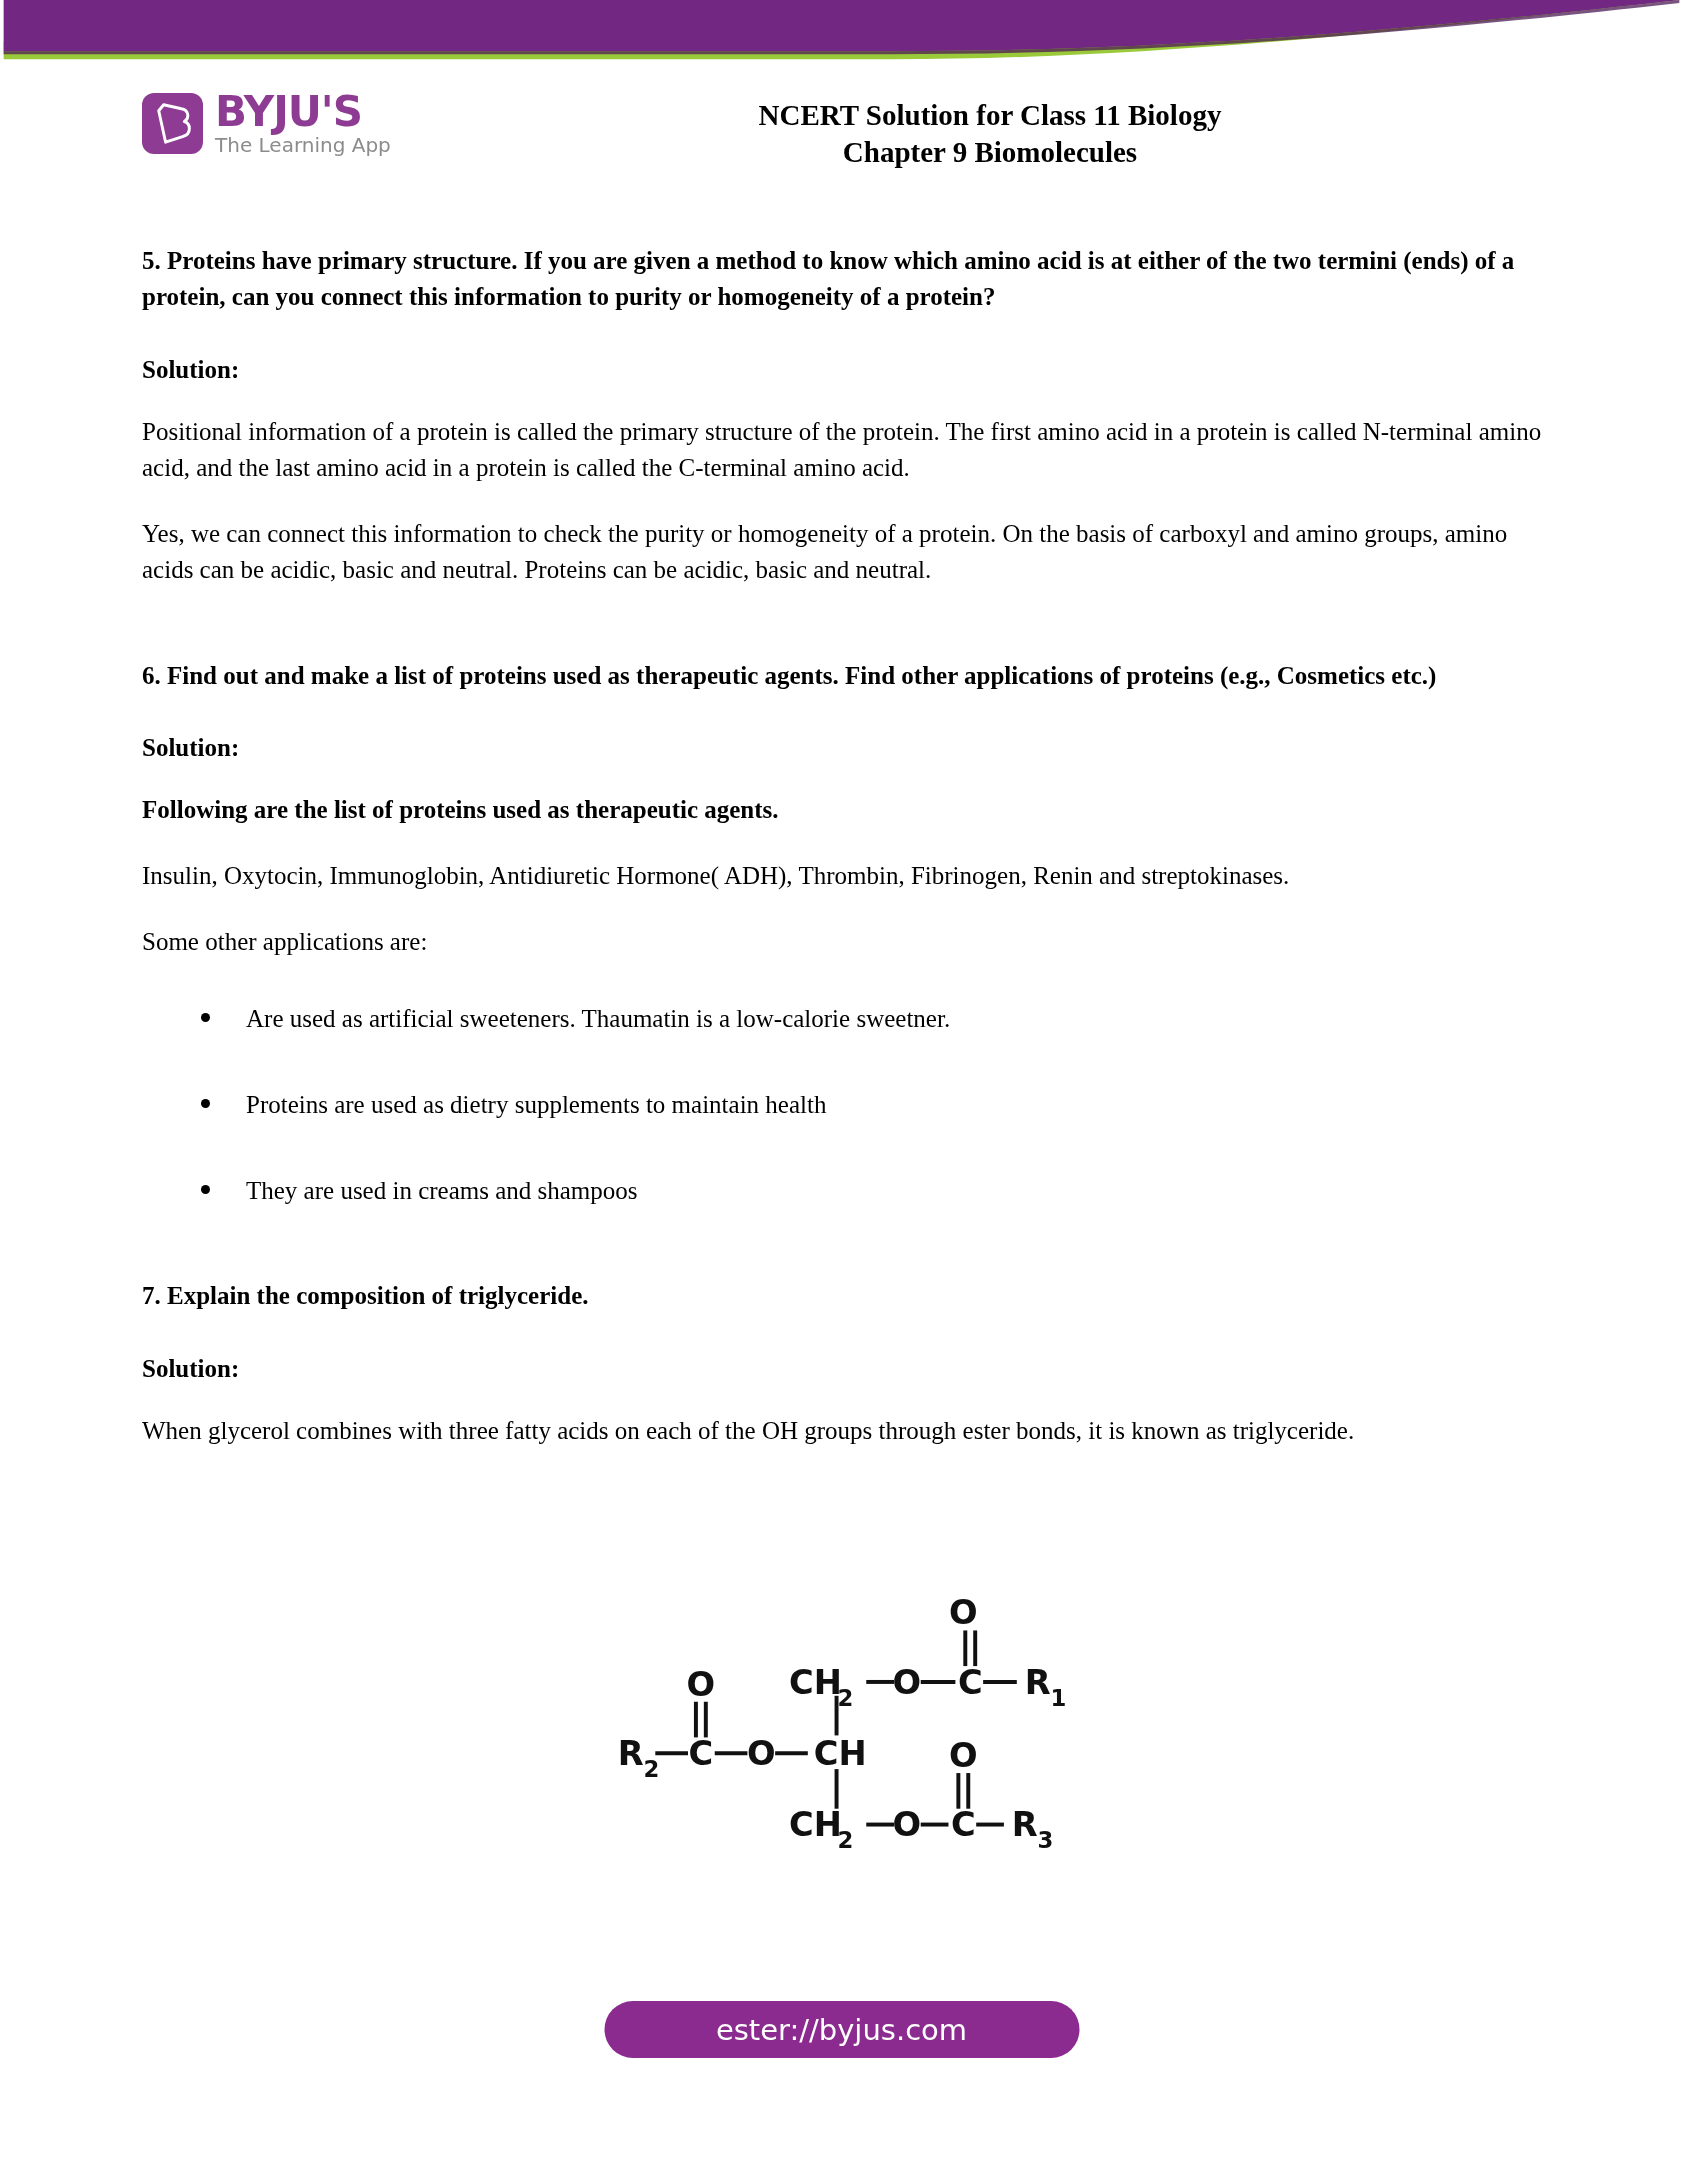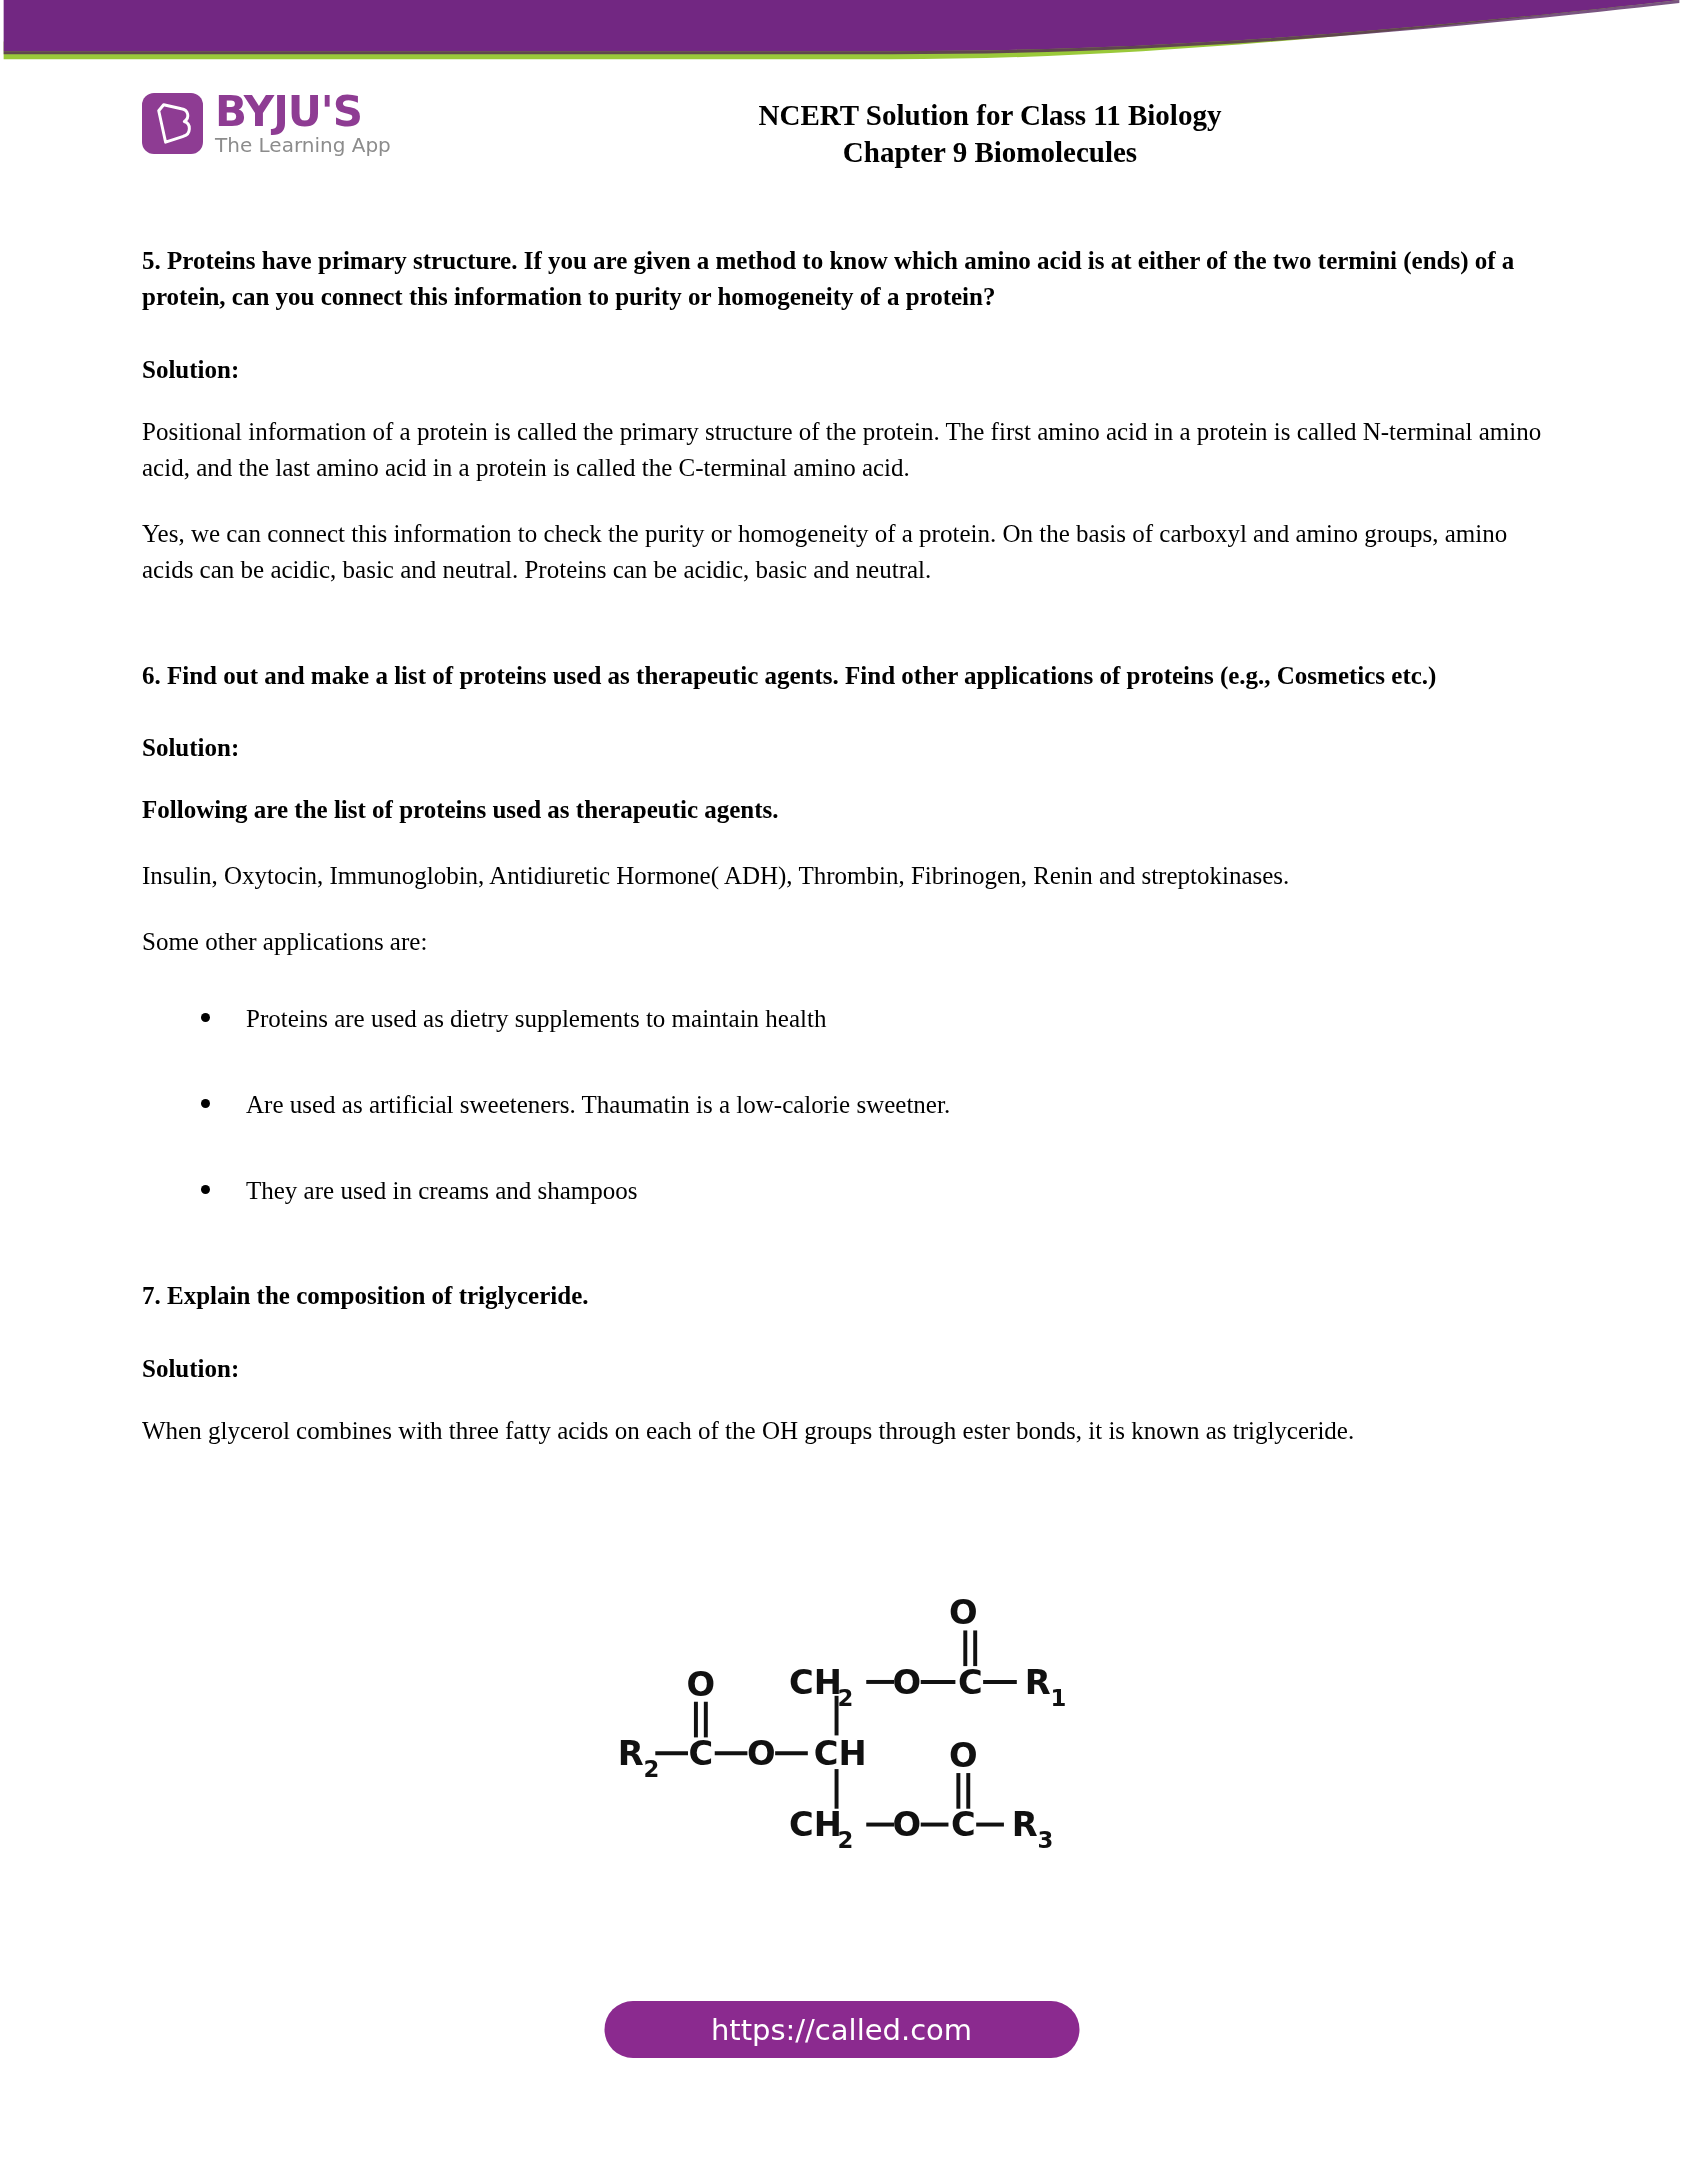--- a/index.html
+++ b/index.html
@@ -217,25 +217,25 @@
   <div class="sp-30"></div>
   <p class="q">Following are the list of proteins used as therapeutic agents.</p>
   <div class="sp-30"></div>
   <p class="para">Insulin, Oxytocin, Immunoglobin,  Antidiuretic Hormone( ADH), Thrombin,  Fibrinogen, Renin and streptokinases.</p>
   <div class="sp-30"></div>
   <p class="para">Some other applications are:</p>
   <div class="sp-40"></div>
   <ul class="bullets">
     <li>
       <span class="bullet-dot"></span>
-      <span>Proteins are used as dietry supplements to maintain health</span>
+      <span>Are used as artificial sweeteners. Thaumatin is a low-calorie sweetner.</span>
     </li>
     <li>
       <span class="bullet-dot"></span>
-      <span>Are used as artificial sweeteners. Thaumatin is a low-calorie sweetner.</span>
+      <span>Proteins are used as dietry supplements to maintain health</span>
     </li>
     <li>
       <span class="bullet-dot"></span>
       <span>They are used in creams and shampoos</span>
     </li>
   </ul>
 
   <div class="sp-70"></div>
 
   <p class="q">7. Explain the composition of triglyceride.</p>
@@ -297,15 +297,15 @@
       <text x="256" y="282" font-size="23">2</text>
       <text x="326" y="270" text-anchor="middle">O</text>
       <text x="383" y="270" text-anchor="middle">C</text>
       <text x="432" y="270">R</text>
       <text x="458" y="282" font-size="23">3</text>
     </g>
   </svg>
 </div>
 
 <div class="footer-pill">
-  <span>https://called.com</span>
+  <span>ester://byjus.com</span>
 </div>
 
 
 </body></html>

